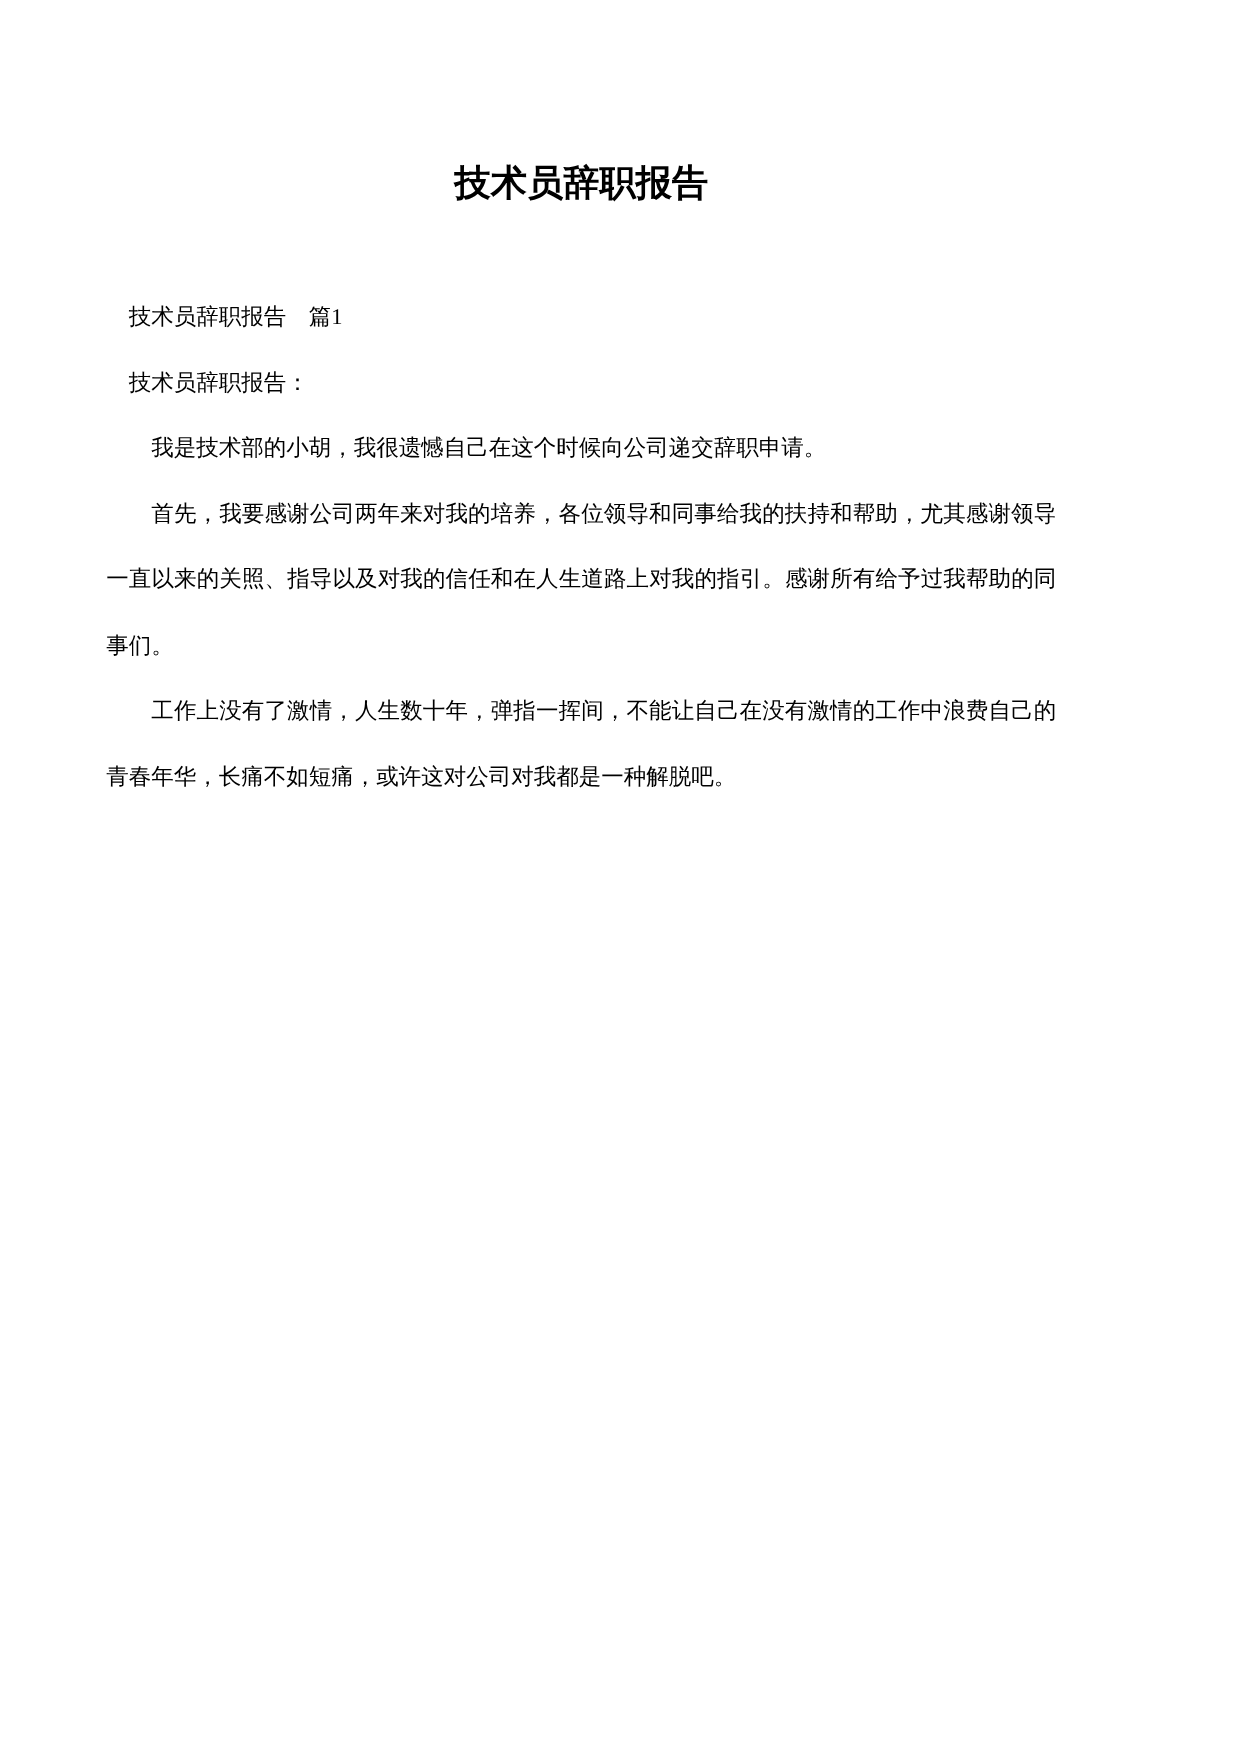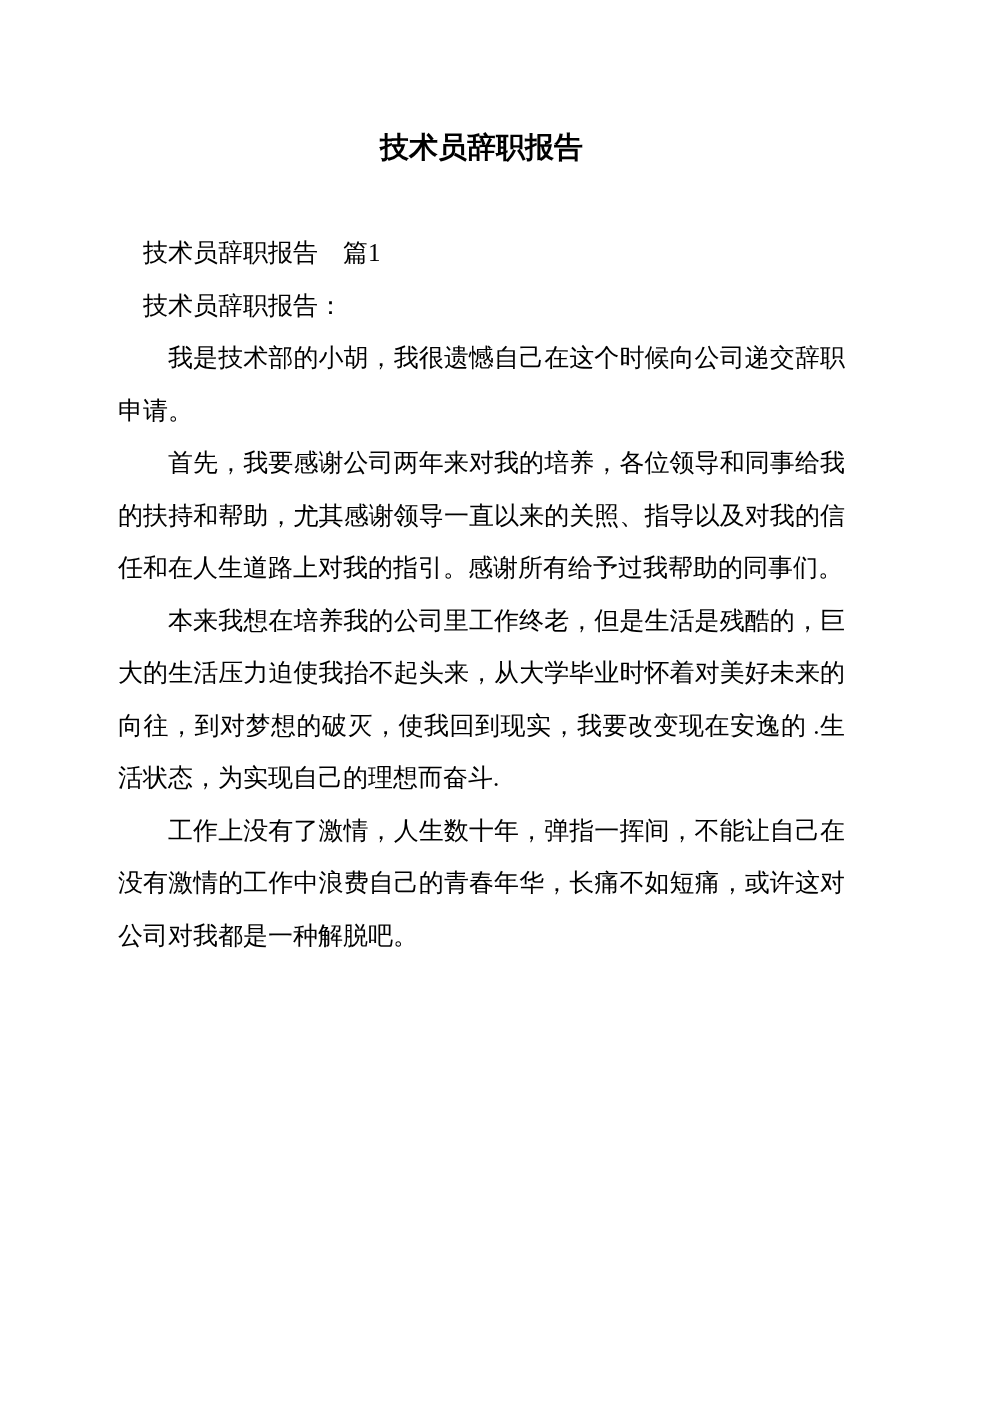--- a/index.html
+++ b/index.html
@@ -6,36 +6,36 @@
     margin: 0;
     padding: 0;
     background: #ffffff;
   }
   .page {
     position: relative;
     width: 993px;
     height: 1392px;
     background: #ffffff;
     box-sizing: border-box;
-    padding: 127px 148px 0 118px;
+    padding: 127px 148px 0 85px;
     font-family: "Liberation Serif", "DejaVu Serif", serif;
     color: #000000;
     overflow: hidden;
   }
   .title {
     margin: 0;
     font-size: 29px;
     line-height: 40px;
     font-weight: bold;
     text-align: center;
     color: #000000;
   }
   .content {
     margin-top: 60px;
-    font-size: 25px;
+    font-size: 18px;
     line-height: 52.5px;
     text-align: justify;
     text-justify: inter-ideograph;
     color: #000000;
   }
   .para {
     margin: 0;
     padding: 0;
   }
   .indent-1 { text-indent: 1em; }
@@ -45,16 +45,15 @@
 <body>
 
 <div class="page">
   <h1 class="title">技术员辞职报告</h1>
 
   <div class="content">
     <p class="para indent-1">技术员辞职报告　篇1</p>
     <p class="para indent-1">技术员辞职报告：</p>
     <p class="para indent-2">我是技术部的小胡，我很遗憾自己在这个时候向公司递交辞职申请。</p>
     <p class="para indent-2">首先，我要感谢公司两年来对我的培养，各位领导和同事给我的扶持和帮助，尤其感谢领导一直以来的关照、指导以及对我的信任和在人生道路上对我的指引。感谢所有给予过我帮助的同事们。</p>
-    <p class="para indent-2">本来我想在培养我的公司里工作终老，但是生活是残酷的，巨大的生活压力迫使我抬不起头来，从大学毕业时怀着对美好未来的向往，到对梦想的破灭，使我回到现实，我要改变现在安逸的 .生活状态，为实现自己的理想而奋斗.</p>
     <p class="para indent-2">工作上没有了激情，人生数十年，弹指一挥间，不能让自己在没有激情的工作中浪费自己的青春年华，长痛不如短痛，或许这对公司对我都是一种解脱吧。</p>
   </div>
 </div>
 
 </body></html>

